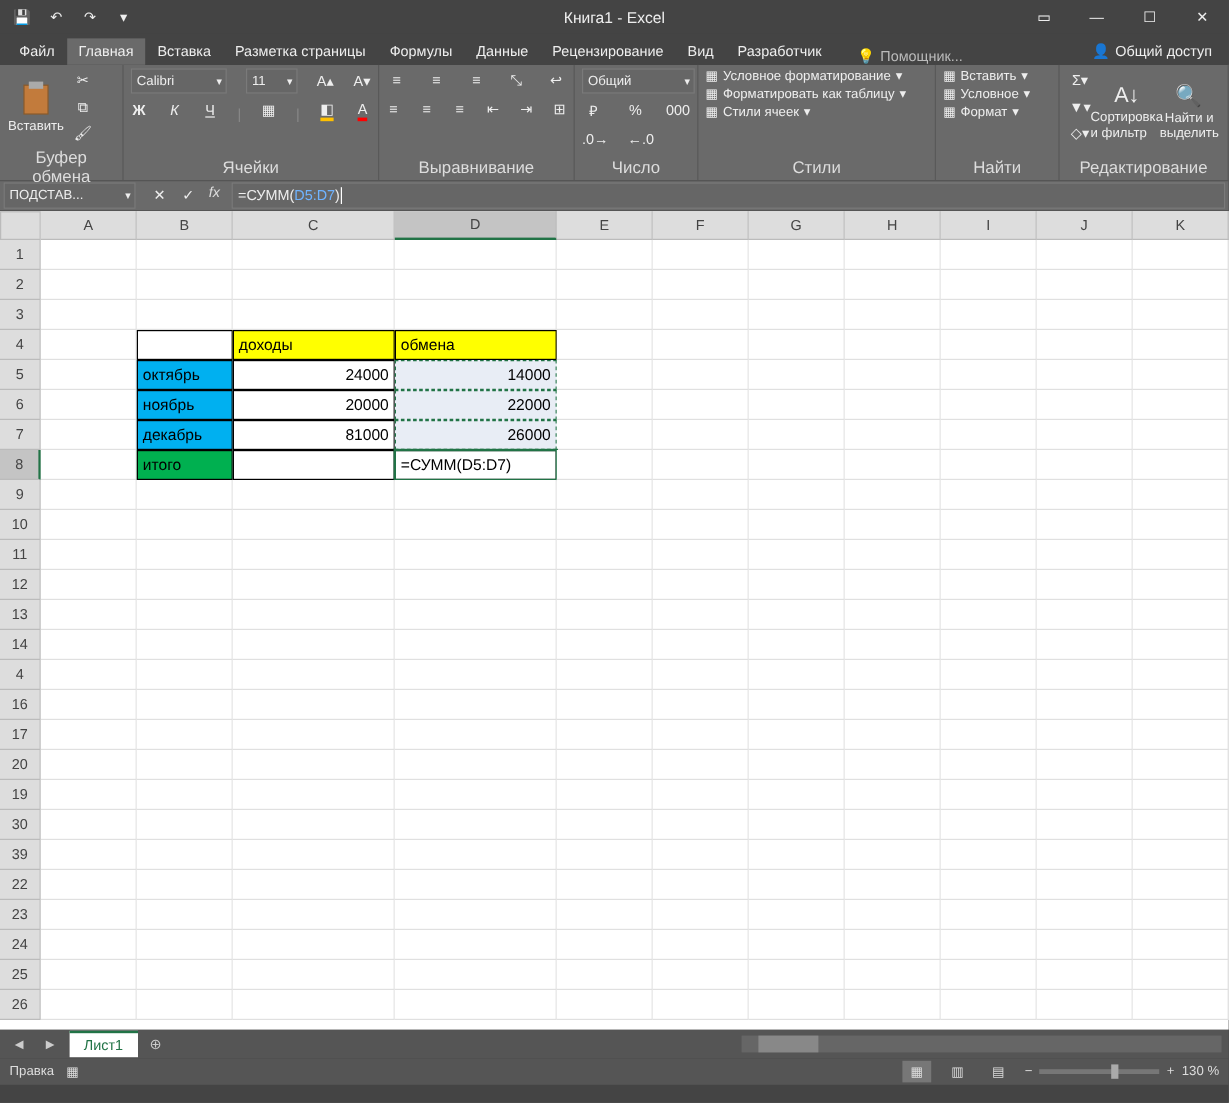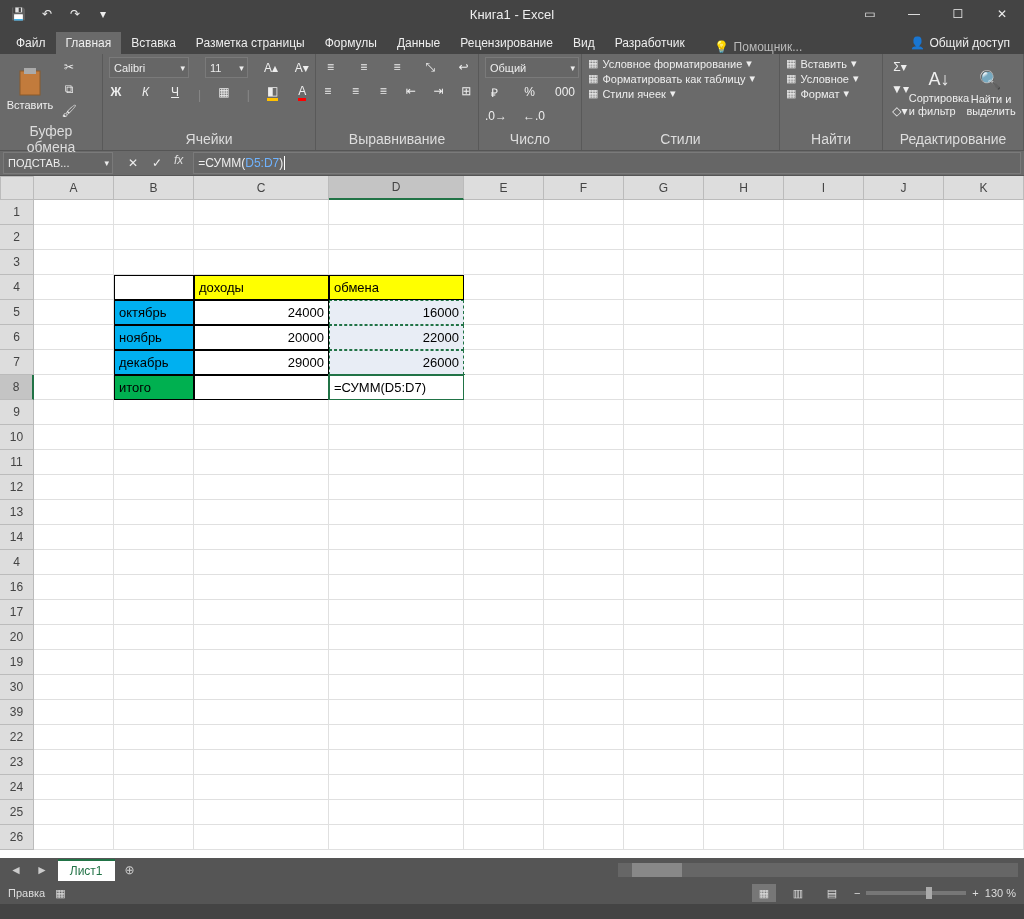--- a/index.html
+++ b/index.html
@@ -346,42 +346,42 @@
       <div class="cell" style="left: 430px; top: 75px; width: 80px;"></div>
       <div class="cell" style="left: 510px; top: 75px; width: 80px;"></div>
       <div class="cell" style="left: 590px; top: 75px; width: 80px;"></div>
       <div class="cell" style="left: 670px; top: 75px; width: 80px;"></div>
       <div class="cell" style="left: 750px; top: 75px; width: 80px;"></div>
       <div class="cell" style="left: 830px; top: 75px; width: 80px;"></div>
       <div class="cell" style="left: 910px; top: 75px; width: 80px;"></div>
       <div class="cell" style="left: 0px; top: 100px; width: 80px;"></div>
       <div class="cell bord blu" style="left: 80px; top: 100px; width: 80px;">октябрь</div>
       <div class="cell bord num" style="left: 160px; top: 100px; width: 135px;">24000</div>
-      <div class="cell bord selrange marquee num" style="left: 295px; top: 100px; width: 135px;">16000</div>
+      <div class="cell bord selrange marquee num" style="left: 295px; top: 100px; width: 135px;">14000</div>
       <div class="cell" style="left: 430px; top: 100px; width: 80px;"></div>
       <div class="cell" style="left: 510px; top: 100px; width: 80px;"></div>
       <div class="cell" style="left: 590px; top: 100px; width: 80px;"></div>
       <div class="cell" style="left: 670px; top: 100px; width: 80px;"></div>
       <div class="cell" style="left: 750px; top: 100px; width: 80px;"></div>
       <div class="cell" style="left: 830px; top: 100px; width: 80px;"></div>
       <div class="cell" style="left: 910px; top: 100px; width: 80px;"></div>
       <div class="cell" style="left: 0px; top: 125px; width: 80px;"></div>
       <div class="cell bord blu" style="left: 80px; top: 125px; width: 80px;">ноябрь</div>
       <div class="cell bord num" style="left: 160px; top: 125px; width: 135px;">20000</div>
       <div class="cell bord selrange marquee num" style="left: 295px; top: 125px; width: 135px;">22000</div>
       <div class="cell" style="left: 430px; top: 125px; width: 80px;"></div>
       <div class="cell" style="left: 510px; top: 125px; width: 80px;"></div>
       <div class="cell" style="left: 590px; top: 125px; width: 80px;"></div>
       <div class="cell" style="left: 670px; top: 125px; width: 80px;"></div>
       <div class="cell" style="left: 750px; top: 125px; width: 80px;"></div>
       <div class="cell" style="left: 830px; top: 125px; width: 80px;"></div>
       <div class="cell" style="left: 910px; top: 125px; width: 80px;"></div>
       <div class="cell" style="left: 0px; top: 150px; width: 80px;"></div>
       <div class="cell bord blu" style="left: 80px; top: 150px; width: 80px;">декабрь</div>
-      <div class="cell bord num" style="left: 160px; top: 150px; width: 135px;">29000</div>
+      <div class="cell bord num" style="left: 160px; top: 150px; width: 135px;">81000</div>
       <div class="cell bord selrange marquee num" style="left: 295px; top: 150px; width: 135px;">26000</div>
       <div class="cell" style="left: 430px; top: 150px; width: 80px;"></div>
       <div class="cell" style="left: 510px; top: 150px; width: 80px;"></div>
       <div class="cell" style="left: 590px; top: 150px; width: 80px;"></div>
       <div class="cell" style="left: 670px; top: 150px; width: 80px;"></div>
       <div class="cell" style="left: 750px; top: 150px; width: 80px;"></div>
       <div class="cell" style="left: 830px; top: 150px; width: 80px;"></div>
       <div class="cell" style="left: 910px; top: 150px; width: 80px;"></div>
       <div class="cell" style="left: 0px; top: 175px; width: 80px;"></div>
       <div class="cell bord grn" style="left: 80px; top: 175px; width: 80px;">итого</div>

